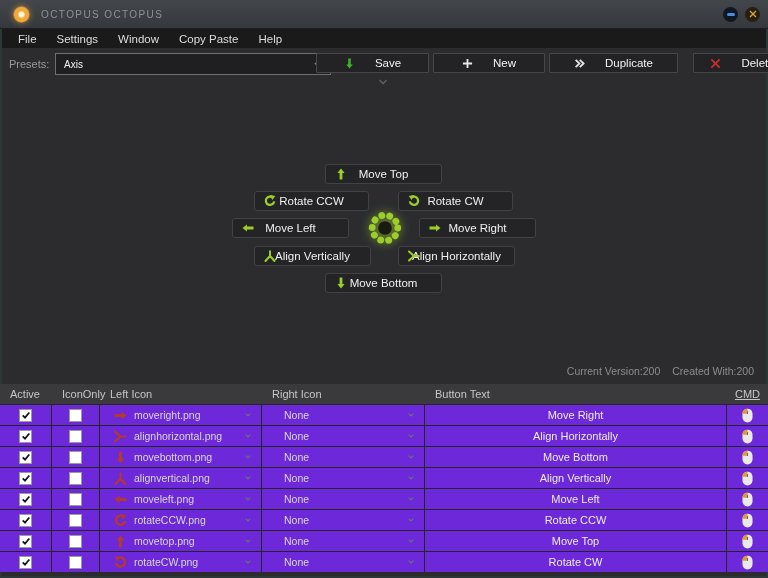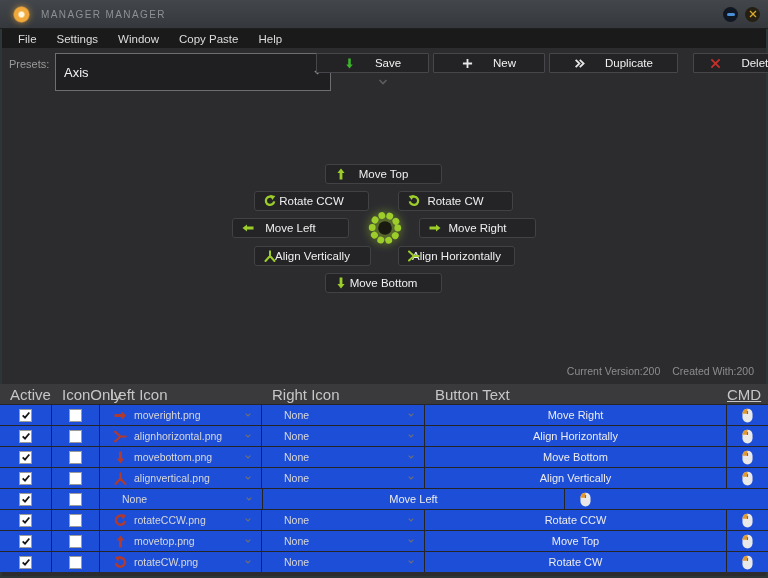--- a/index.html
+++ b/index.html
@@ -37,21 +37,21 @@
     position:absolute;left:2px;top:29px;width:764px;height:19px;
     background:#1a1a1b;display:flex;align-items:center;padding-left:6px;box-sizing:border-box;
   }
   .menu-item{color:#dddddd;font-size:11.5px;padding:0 10px;cursor:default;}
 
   
   .presets-label{position:absolute;left:9px;top:58px;color:#9a9a9a;font-size:11px;}
   .preset-combo{
     position:absolute;left:55px;top:53px;width:258px;height:20px;
     background:#1f1f22;border:1px solid #6e6e6e;
-    display:flex;align-items:center;padding:8px 8px;color:#f2f2f2;font-size:13px;
+    display:flex;align-items:center;padding:0 8px;color:#f2f2f2;font-size:10px;
   }
   .combo-chev{margin-left:auto;width:9px;height:9px;color:#8a8a8a;}
   .tb-btn{
     position:absolute;top:53px;height:20px;
     background:#232326;border:1px solid #47474b;border-radius:1px;
     display:flex;align-items:center;justify-content:center;gap:20px;
     color:#f2f2f2;font-size:11.5px;cursor:default;box-sizing:border-box;
   }
   .tb-save{left:316px;width:113px;} .tb-new{left:433px;width:112px;}
   .tb-dup{left:549px;width:129px;}  .tb-del{left:665px;width:99px;margin-left:28px;}
@@ -81,26 +81,26 @@
     color:var(--accent-green,#9ccd2a);
     filter:drop-shadow(0 0 5px rgba(156,205,42,.65));
   }
 
   
   .status-line{position:absolute;right:14px;top:365px;color:#8d8d8d;font-size:10.5px;display:flex;}
   .status-line .gap{width:12px;}
 
   
   .grid{position:absolute;left:0;top:384px;width:768px;font-size:10.5px;}
-  .thead{height:20px;background:#3a3a3d;display:flex;align-items:center;color:#c6c6c6;font-size:15px;}
+  .thead{height:20px;background:#3a3a3d;display:flex;align-items:center;color:#c6c6c6;font-size:11px;}
   .hcell{box-sizing:border-box;padding-left:10px;}
   .h-active{width:52px;}.h-icononly{width:48px;}.h-lefticon{width:162px;}
   .h-righticon{width:163px;}.h-buttontext{width:302px;}
   .h-cmd{width:41px;text-align:right;padding:0 8px 0 0;text-decoration:underline;}
-  .trow{height:20px;display:flex;background:#1d4ed8;border-top:1px solid #252527;}
+  .trow{height:20px;display:flex;background:#6d28d9;border-top:1px solid #252527;}
   .cell{box-sizing:border-box;display:flex;align-items:center;border-right:1px solid #252527;position:relative;}
   .cell:last-child{border-right:none;}
   .c-active{width:52px;justify-content:center;}
   .c-icononly{width:48px;justify-content:center;}
   .c-lefticon{width:162px;padding:0 6px;}
   .c-righticon{width:163px;padding:0 6px;text-align:right;}
   .c-buttontext{width:302px;justify-content:center;color:#ececec;font-size:11px;}
   .c-cmd{width:41px;justify-content:center;}
   .checkbox{width:13px;height:13px;background:#ffffff;border:1px solid #9b9b9b;box-sizing:border-box;display:flex;align-items:center;justify-content:center;color:#161616;}
   .checkbox svg{width:10px;height:10px;}
@@ -108,21 +108,21 @@
   .dd-text{color:#d8d8d8;}
   .c-righticon .dd-text{margin-left:16px;}
   .dd-chev{position:absolute;right:9px;width:8px;height:8px;color:#707070;}
   .mouse-icon{width:11px;height:15px;}
 </style>
 </head>
 <body>
 
 <div class="titlebar">
   <div class="app-icon"></div>
-  <div class="title-text">MANAGER MANAGER</div>
+  <div class="title-text">OCTOPUS OCTOPUS</div>
   <div class="win-btn min-btn">
     <span class="min-dash"></span>
   </div>
   <div class="win-btn close-btn">
     <span class="glyph close-x">
         <svg viewBox="0 0 12 12">
           <path d="M2.2.8 6 4.6 9.8.8l1.4 1.4L7.4 6l3.8 3.8-1.4 1.4L6 7.4 2.2 11.2.8 9.8 4.6 6 .8 2.2Z" fill="currentColor"></path>
         </svg>
       </span>
   </div>
@@ -462,20 +462,33 @@
     <div class="cell c-active">
       <span class="checkbox cb-active">
             <svg viewBox="0 0 12 12">
               <path d="M2 6.4 4.8 9.2 10 3" fill="none" stroke="currentColor" stroke-width="2.1"></path>
             </svg>
           </span>
     </div>
     <div class="cell c-icononly">
       <span class="checkbox cb-icononly"></span>
     </div>
+    <div class="cell c-lefticon">
+      <span class="glyph row-glyph">
+            <svg viewBox="0 0 12 12">
+              <path d="M.5 6 5 2.4v2.2h6.5v2.8H5v2.2Z" fill="currentColor"></path>
+            </svg>
+          </span>
+      <span class="dd-text">moveleft.png</span>
+      <span class="glyph dd-chev">
+            <svg viewBox="0 0 12 12">
+              <path d="M2.5 4 6 7.5 9.5 4" fill="none" stroke="currentColor" stroke-width="1.6"></path>
+            </svg>
+          </span>
+    </div>
     <div class="cell c-righticon">
       <span class="dd-text">None</span>
       <span class="glyph dd-chev">
             <svg viewBox="0 0 12 12">
               <path d="M2.5 4 6 7.5 9.5 4" fill="none" stroke="currentColor" stroke-width="1.6"></path>
             </svg>
           </span>
     </div>
     <div class="cell c-buttontext">
       <span>Move Left</span>

